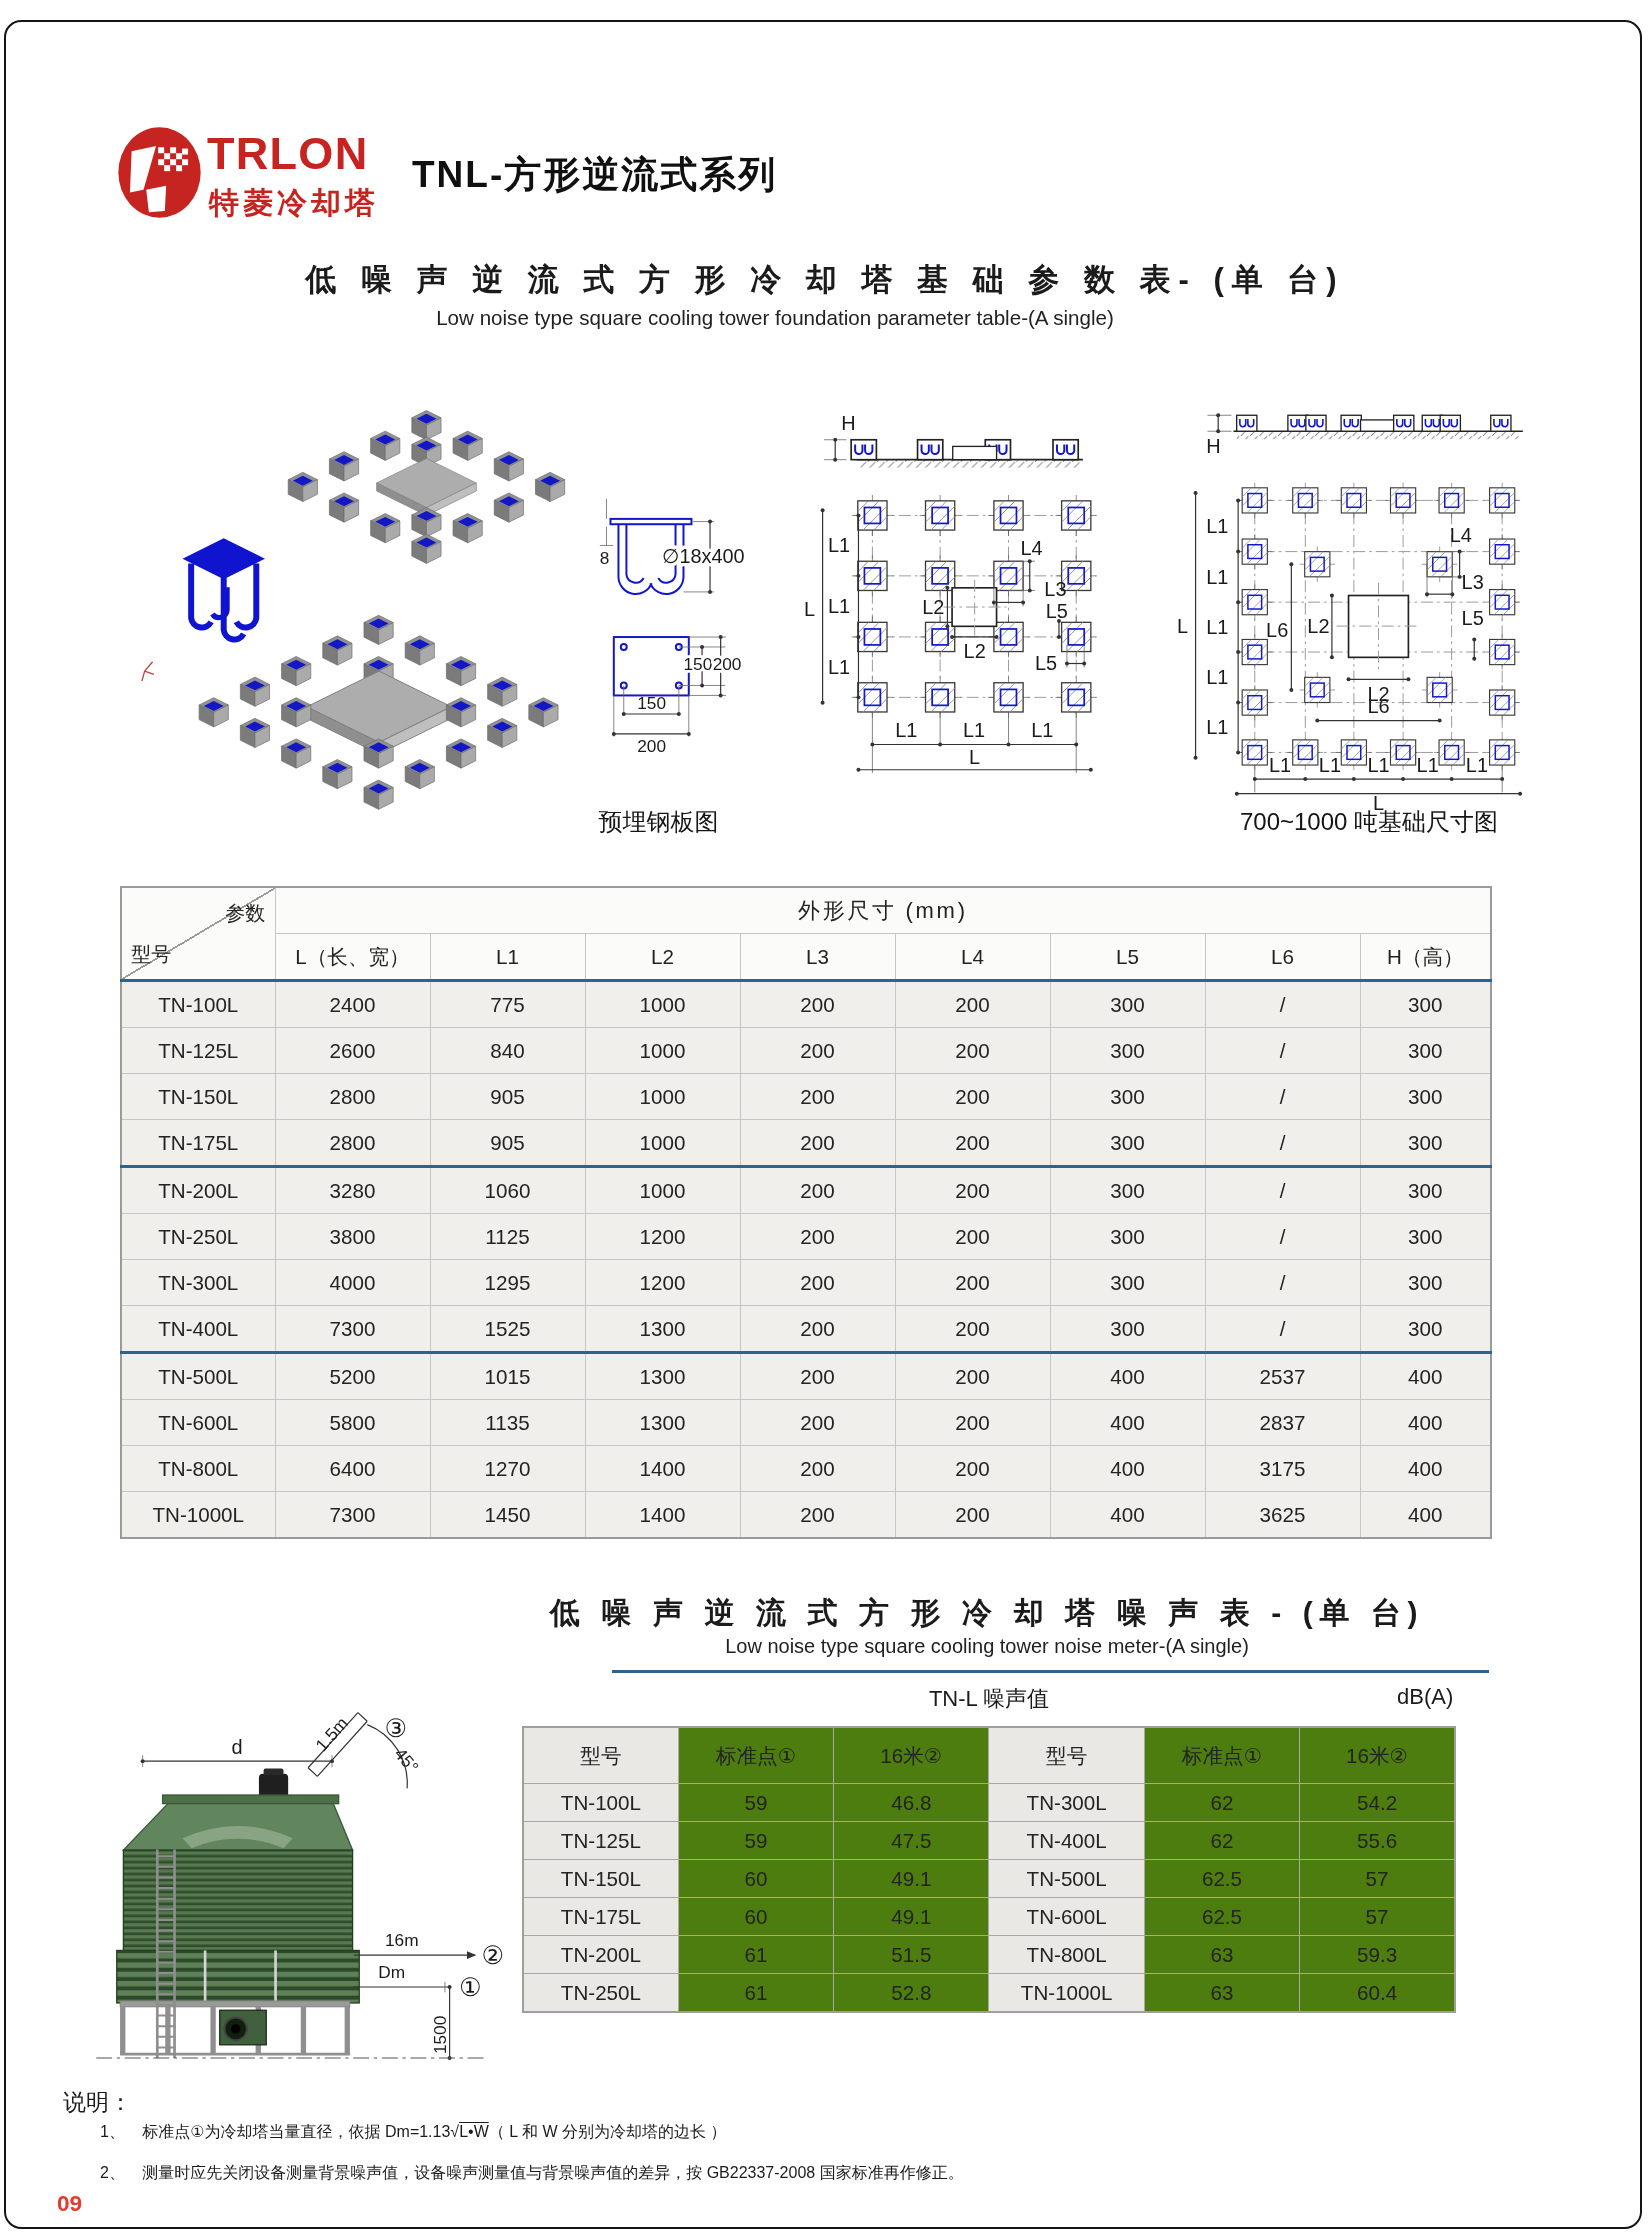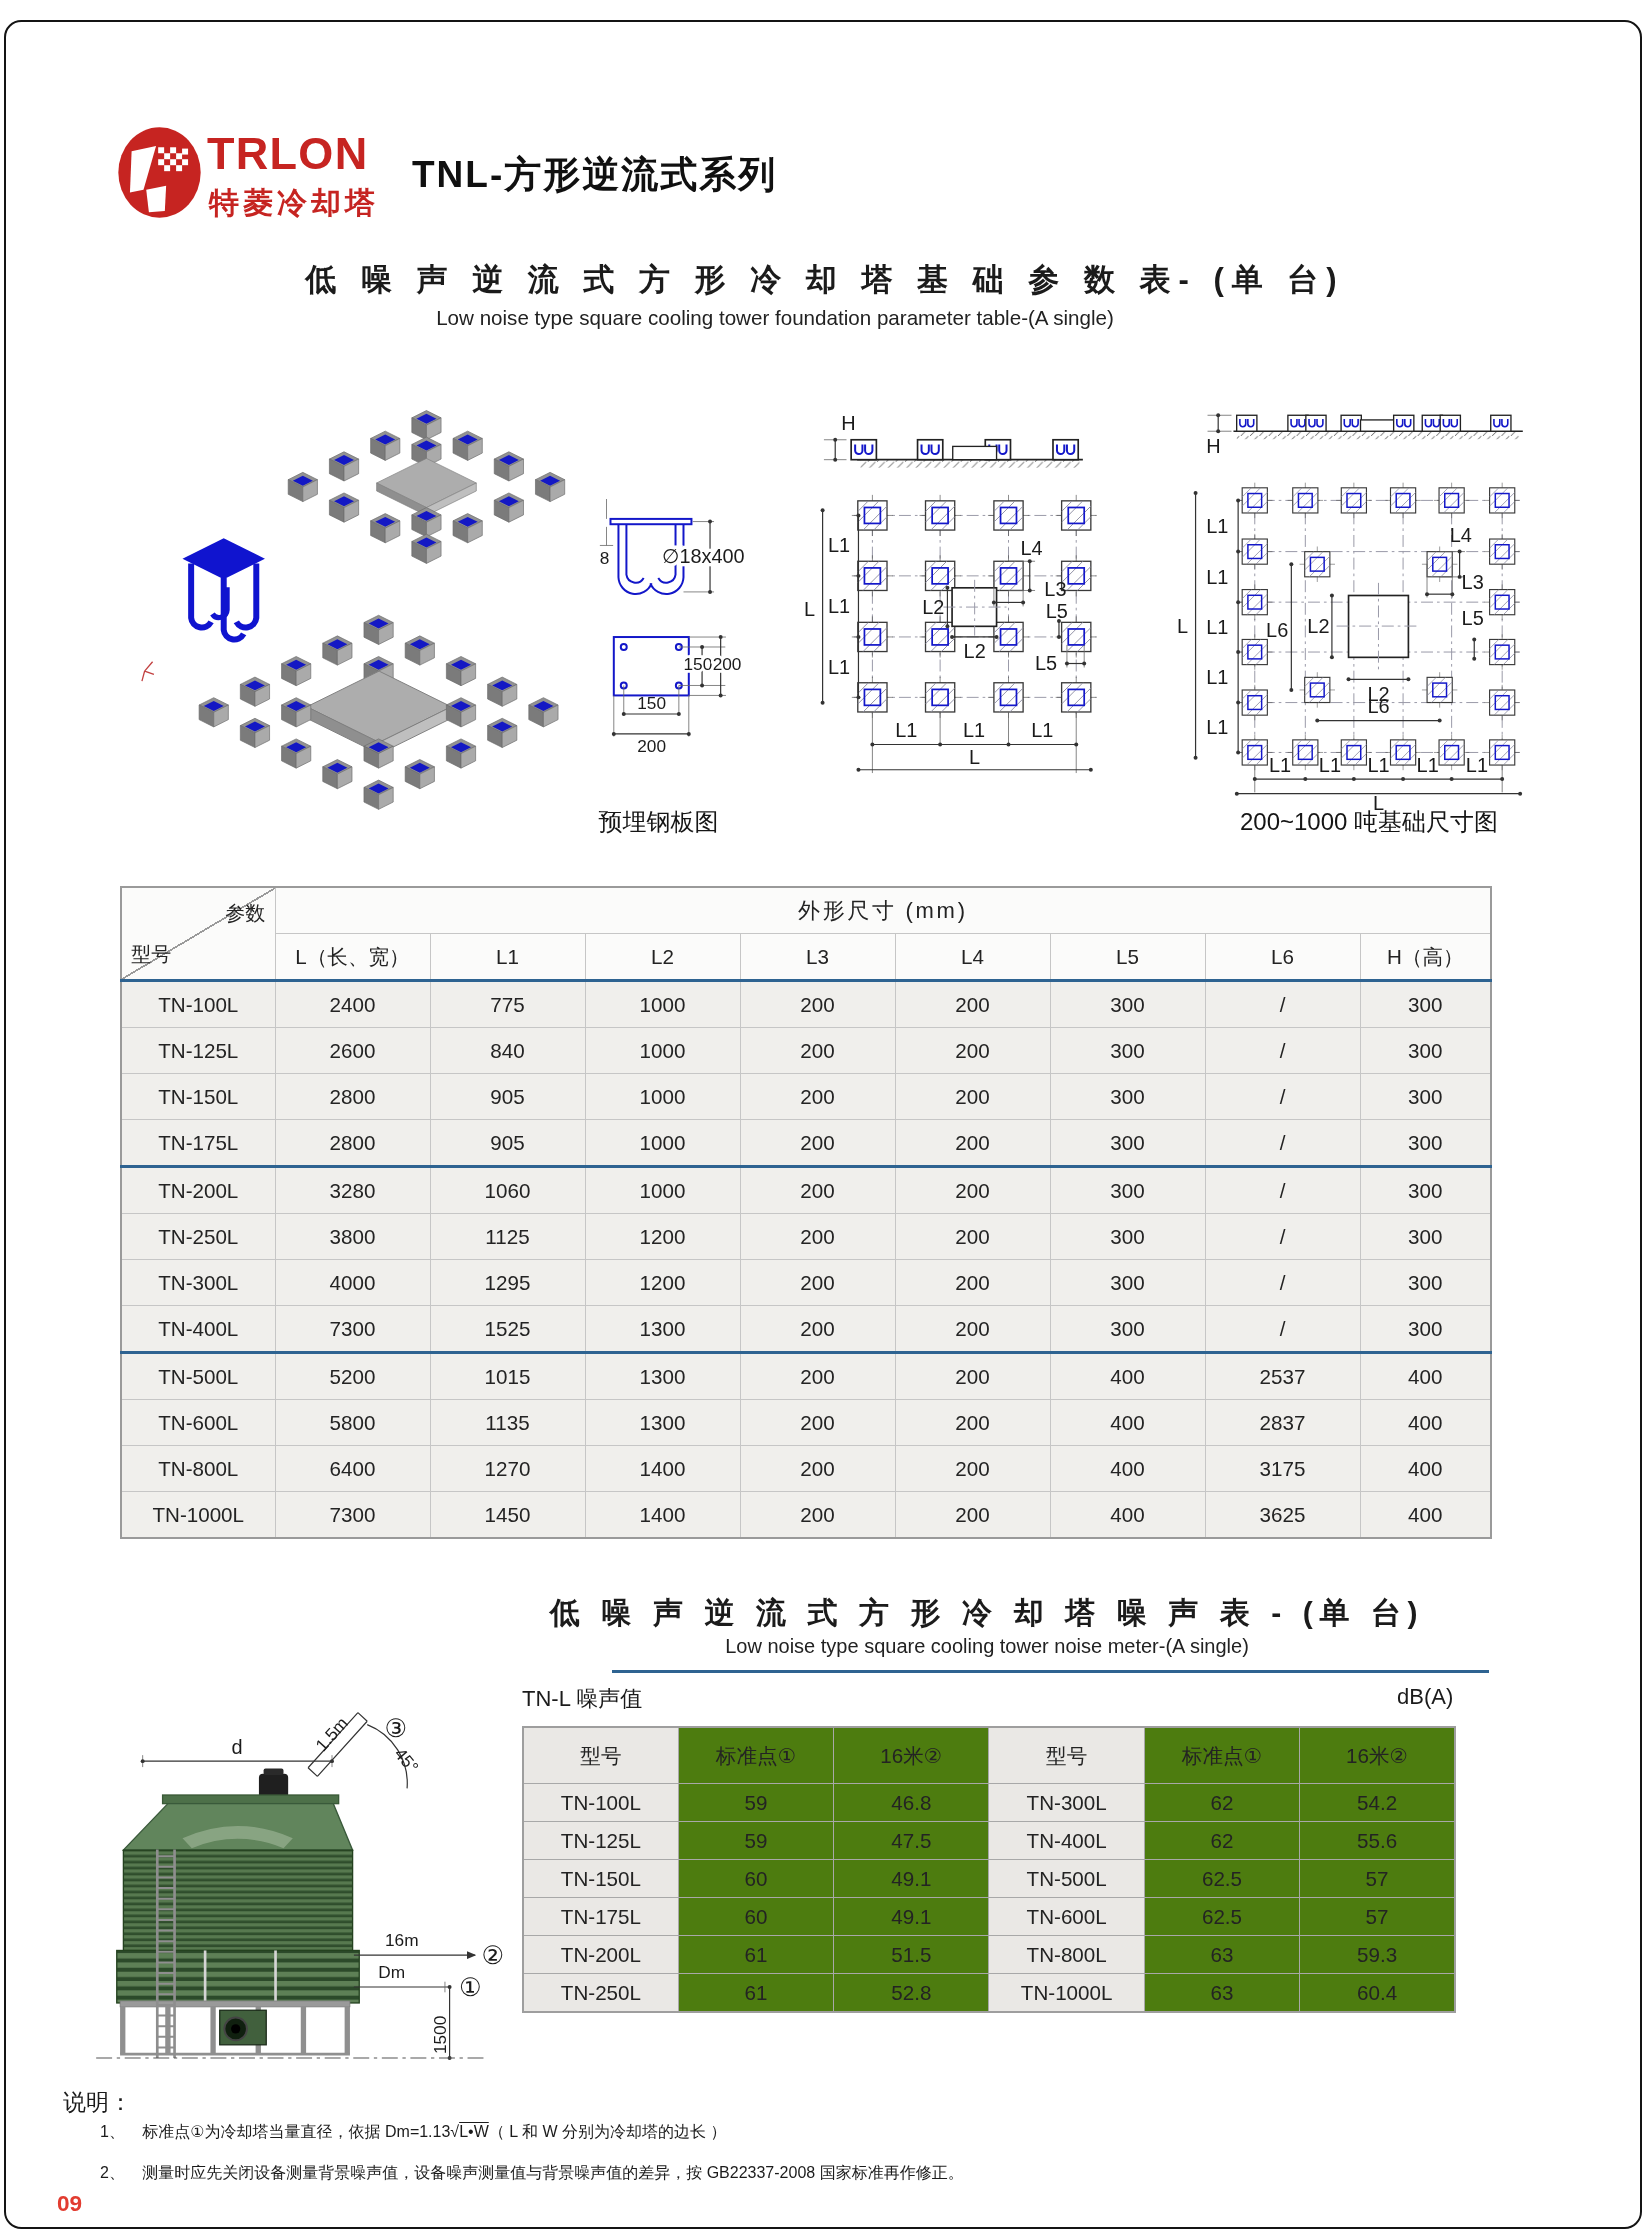--- a/index.html
+++ b/index.html
@@ -30,21 +30,21 @@
   .ft td.ghead{font-size:22px;letter-spacing:2.7px;}
   .ft tr.group-start td{border-top:3.3px solid #2e6391;}
   .ft{border:2px solid #9a9a9a;}
   .corner{position:relative;background:
       linear-gradient(to bottom right, transparent 49.5%, #9a9a9a 49.5%, #9a9a9a 50.6%, transparent 50.6%) #fbfbfa !important;}
   .corner .c-top{position:absolute;right:9.3px;top:12px;font-size:20px;}
   .corner .c-bot{position:absolute;left:9.3px;bottom:10.6px;font-size:20px;}
   
   .blue-rule{left:612px;top:1670px;width:877px;height:3.3px;background:#2e6391;}
   .nmeta{left:522px;top:1684px;width:934px;height:33px;font-size:22px;}
-  .nmeta .c{position:absolute;left:0;width:100%;text-align:left;}
+  .nmeta .c{position:absolute;left:0;width:100%;text-align:center;}
   .nmeta .r{position:absolute;right:2.7px;top:0;}
   .nt{left:522px;top:1726px;width:934px;border-collapse:collapse;table-layout:fixed;
       font-size:20.6px;color:#232323;border:2px solid #9e9e9e;}
   .nt td{border:1.3px solid #a8a8a8;text-align:center;background:#4d7c0f;padding:0;height:37px;}
   .nt thead td{height:55px;}
   .nt td.model{background:#eae8e5;}
   
   .notes-head{left:63px;top:2087px;font-size:23px;}
   .note{font-size:16px;}
   .note .num{margin-right:17.3px;}
@@ -378,21 +378,21 @@
     <text class="dt" x="185" y="590" text-anchor="middle">L1</text>
     <text class="dt" x="260" y="590" text-anchor="middle">L1</text>
     <text class="dt" x="333" y="590" text-anchor="middle">L1</text>
     <text class="dt" x="407" y="590" text-anchor="middle">L1</text>
     <text class="dt" x="481" y="590" text-anchor="middle">L1</text>
     <line class="dim" x1="120" y1="622" x2="546" y2="622" marker-start="url(#dot)" marker-end="url(#dot)"></line>
     <text class="dt" x="333" y="646" text-anchor="middle">L</text>
   </svg>
 
   <div class="abs cap cap1">预埋钢板图</div>
-  <div class="abs cap cap3">200~1000 吨基础尺寸图</div>
+  <div class="abs cap cap3">700~1000 吨基础尺寸图</div>
 
   <table class="abs ft">
     <colgroup>
       <col style="width:154px">
         <col style="width:155px">
         <col style="width:155px">
         <col style="width:155px">
       <col style="width:155px">
         <col style="width:155px">
         <col style="width:155px">

